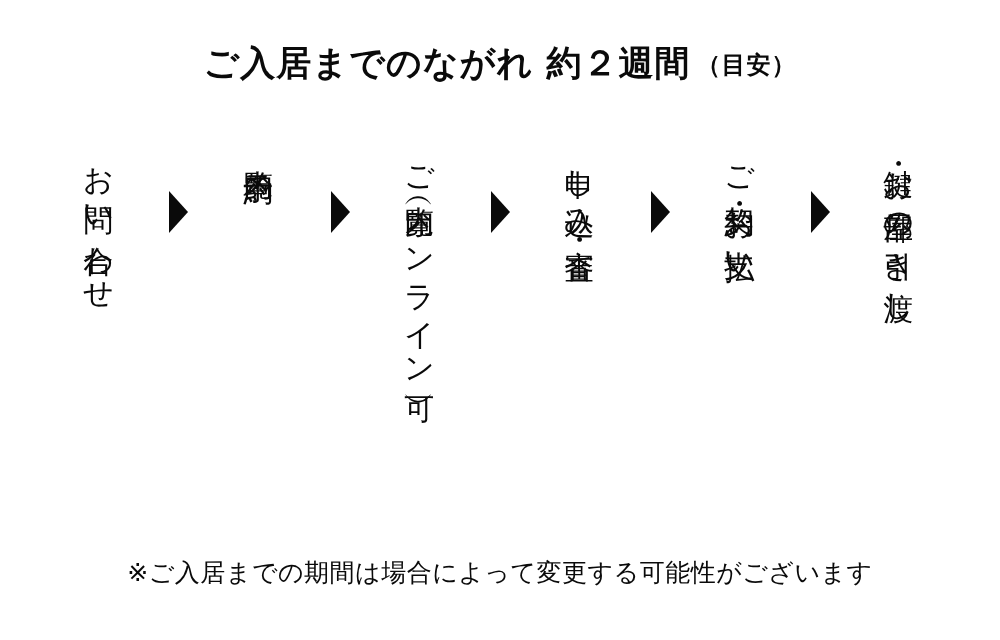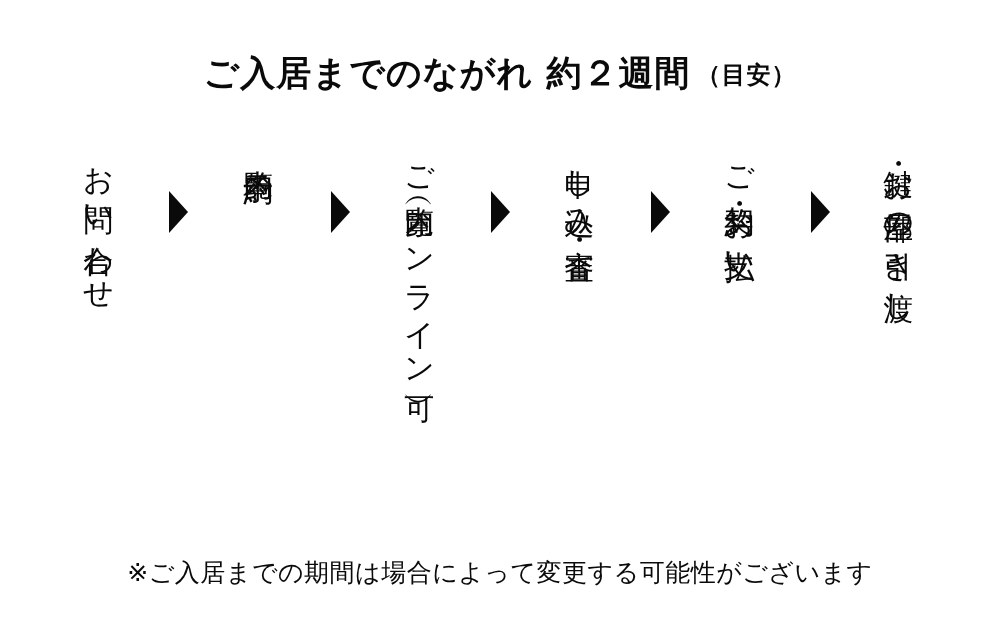--- a/index.html
+++ b/index.html
@@ -11,21 +11,21 @@
   .page {
     position: relative;
     width: 1000px;
     height: 640px;
     background: #ffffff;
     color: #0a0a0a;
     overflow: hidden;
   }
   .title {
     position: absolute;
-    top: 52px;
+    top: 42px;
     left: 0;
     width: 100%;
     margin: 0;
     text-align: center;
     font-size: 35px;
     font-weight: 600;
     letter-spacing: 1px;
     line-height: 1.2;
     color: #0a0a0a;
     white-space: nowrap;

